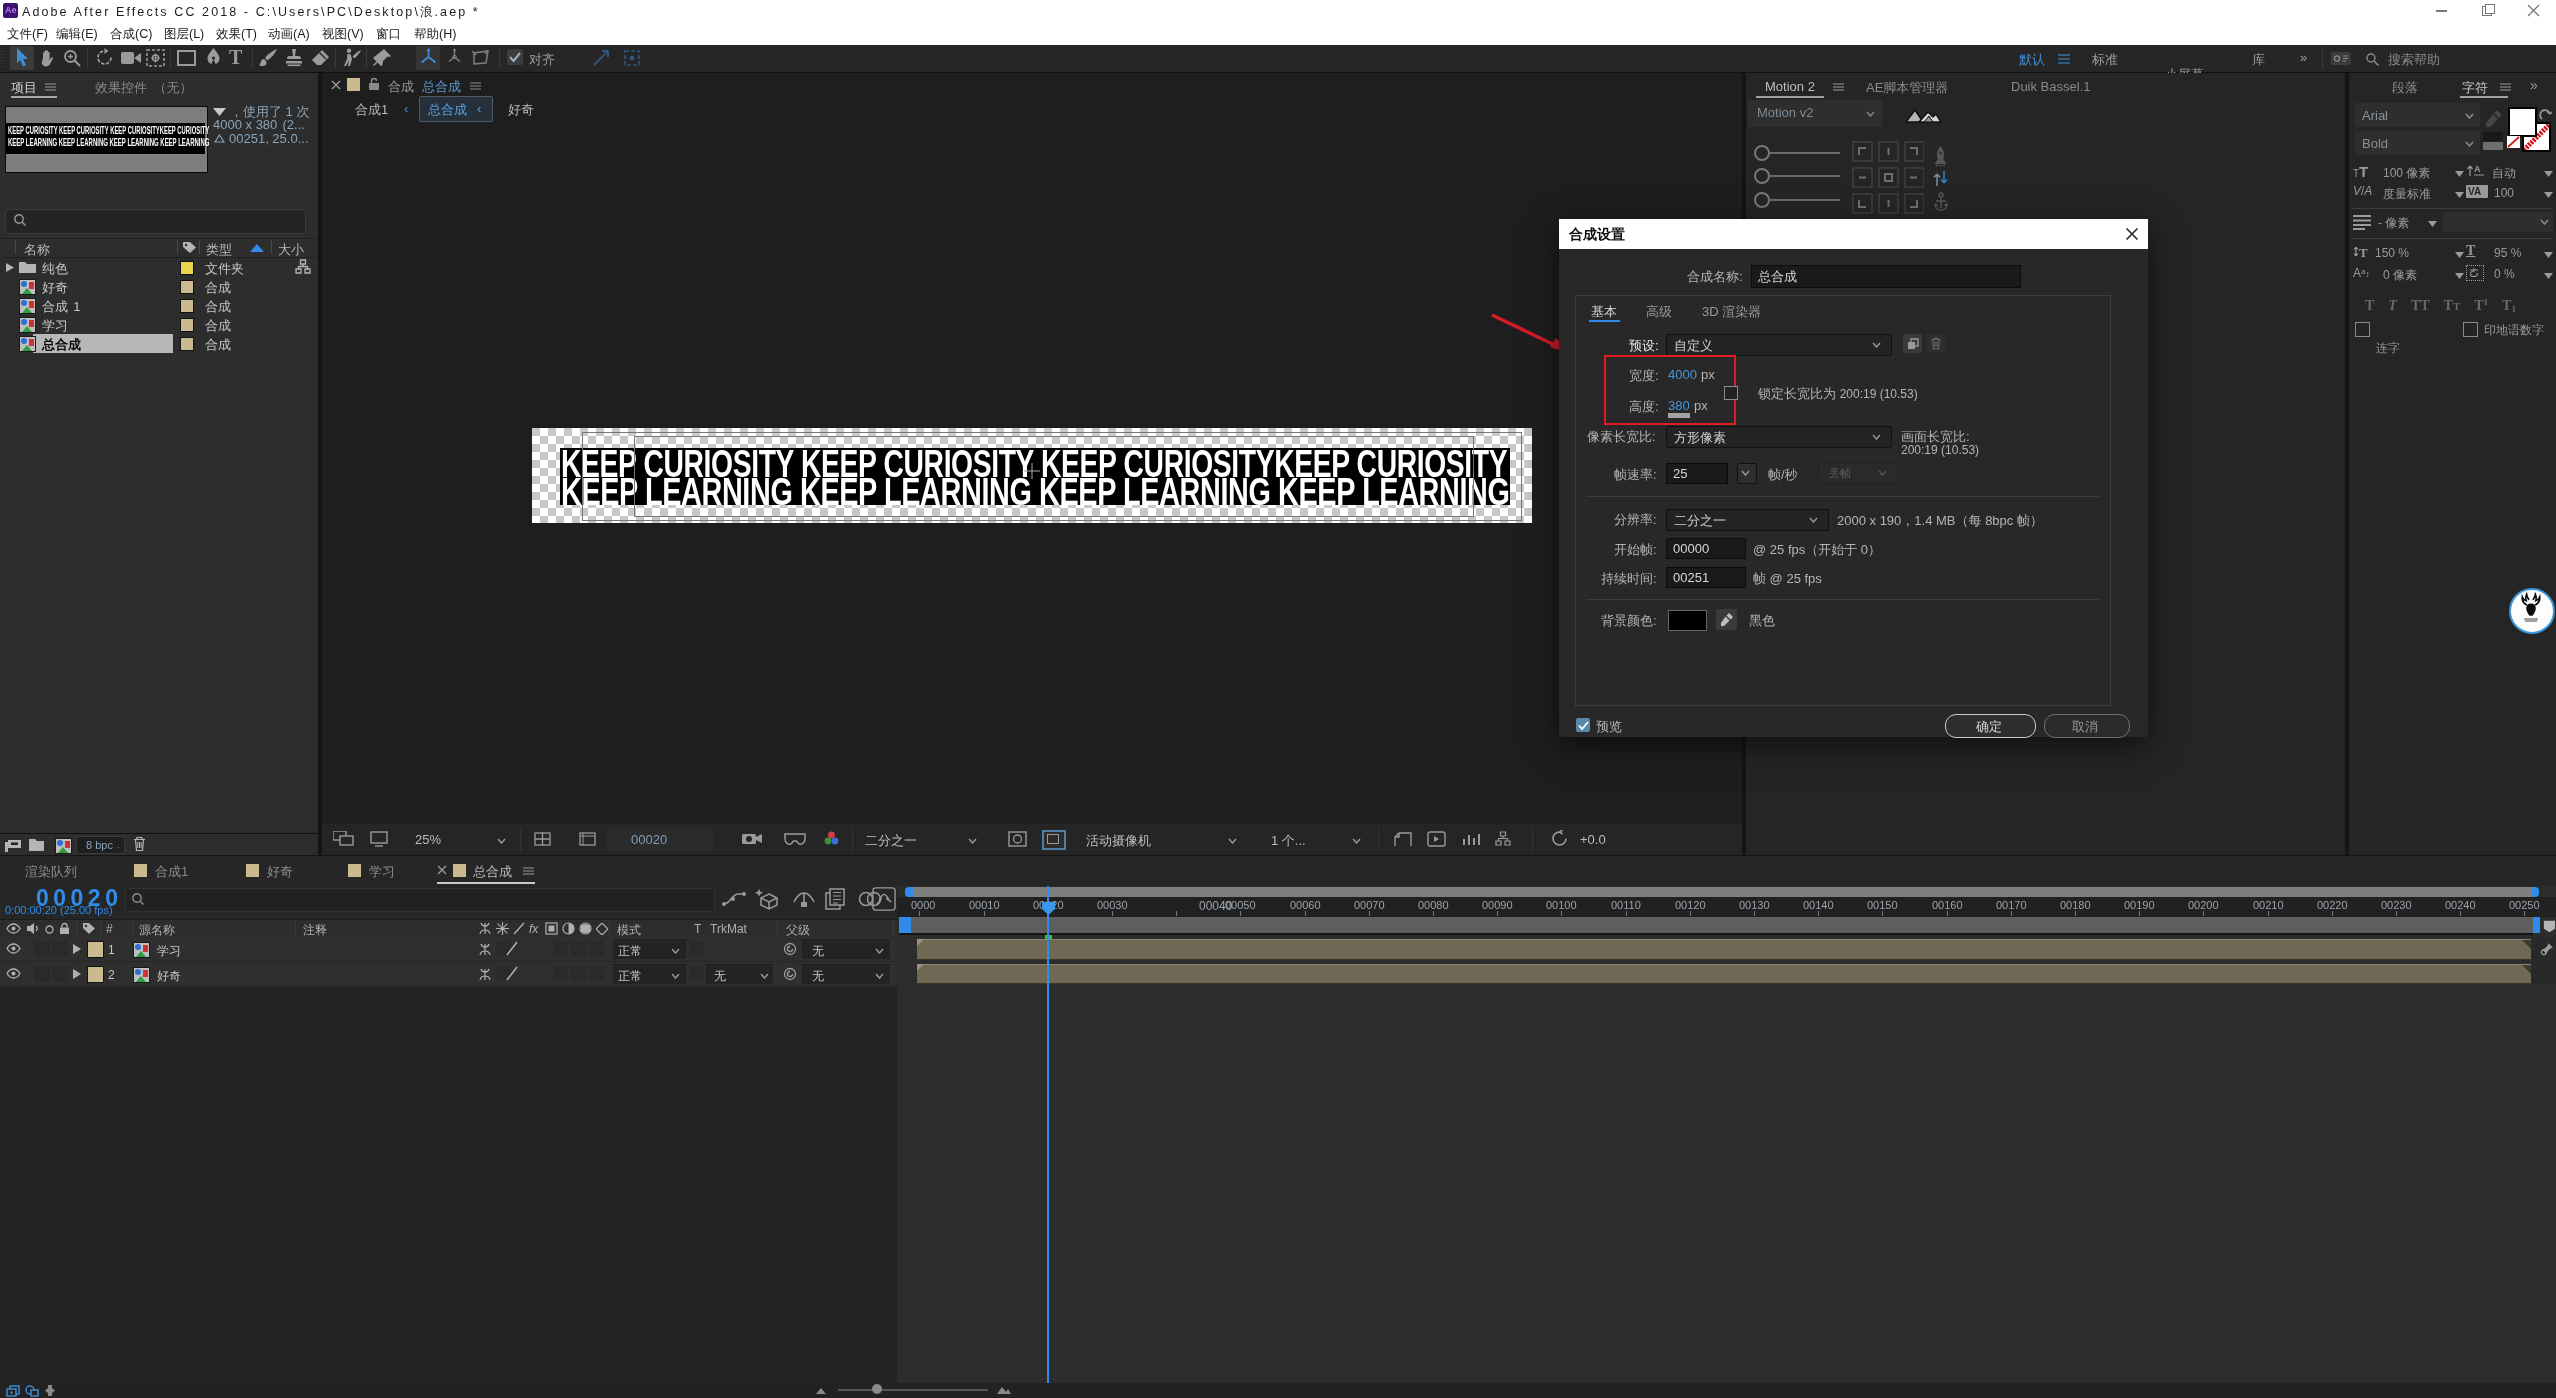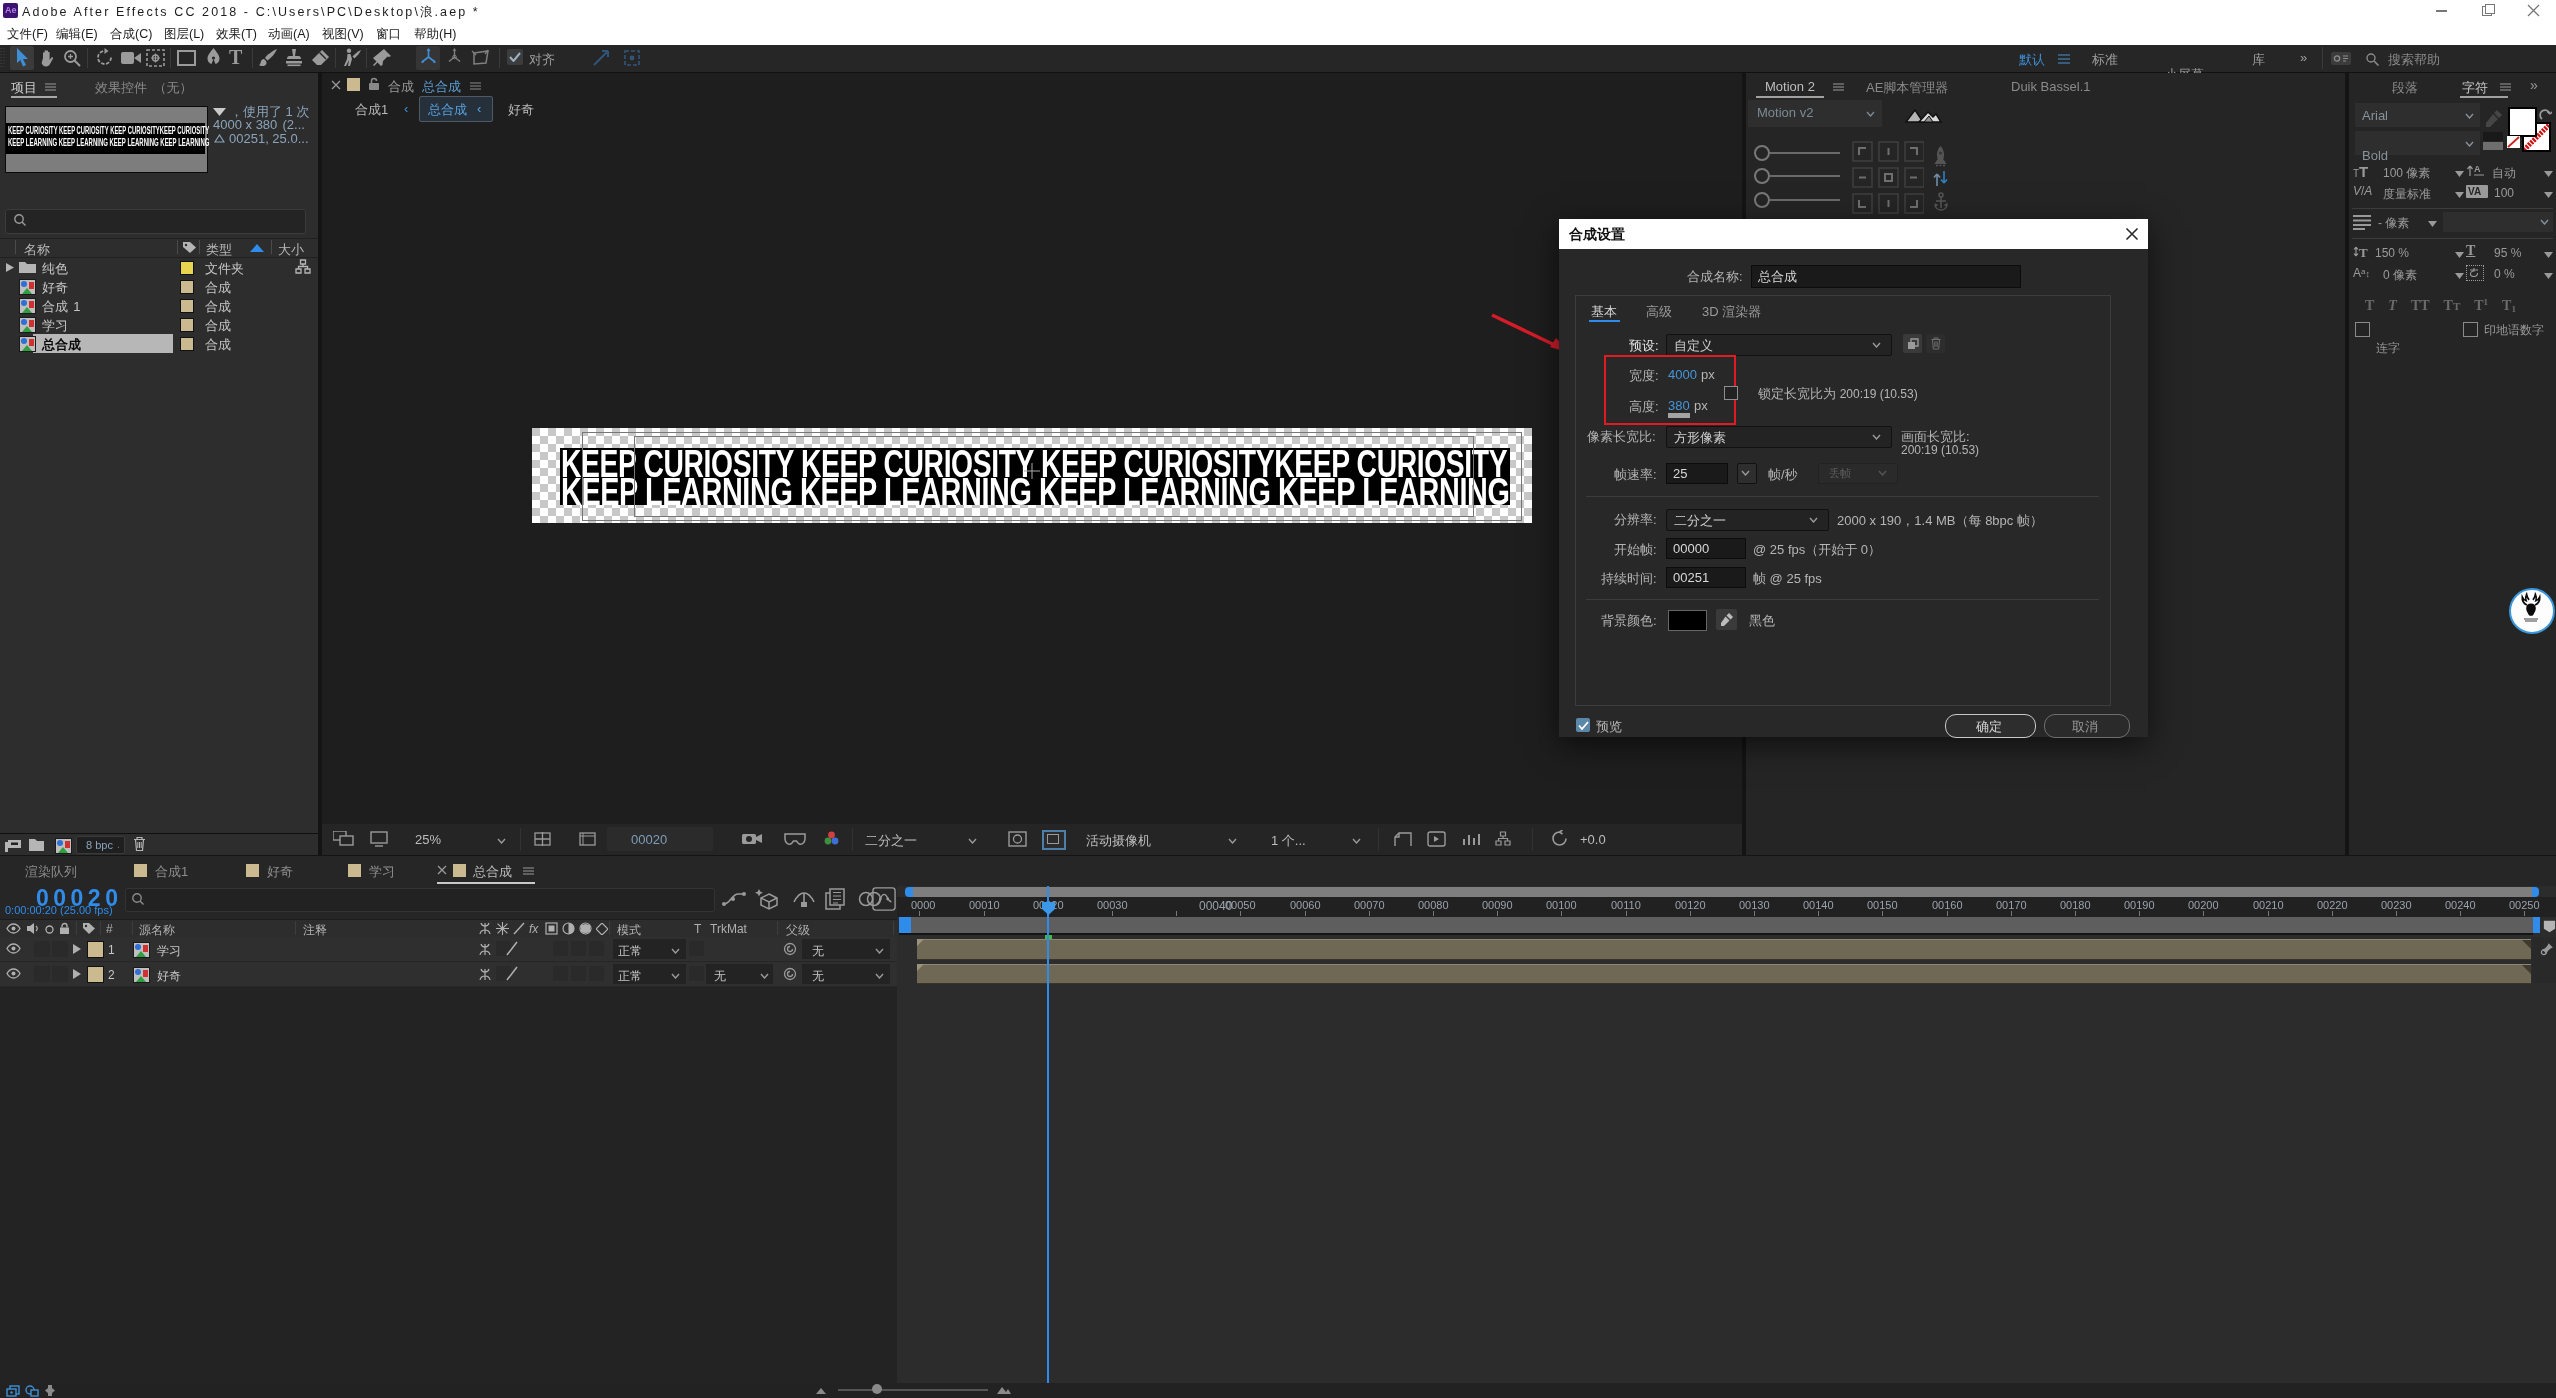--- a/index.html
+++ b/index.html
@@ -478,21 +478,21 @@
   <div class="abs" style="left:2460px;top:96px;width:48px;height:1.5px;background:#a0a0a0;"></div>
   <div class="t" style="left:2530px;top:77px;font-size:14px;color:#9a9a9a;">»</div>
 
   <div class="abs" style="left:2355px;top:103px;width:125px;height:24px;background:#2e2e2e;"></div>
   <div class="t" style="left:2362px;top:108px;font-size:13px;color:#87929b;">Arial</div>
   <svg class="chev" style="left:2465px;top:113px;" viewBox="0 0 9 6">
       <path d="M1 1l3.5 4L8 1" fill="none" stroke="#87929b" stroke-width="1.4"></path>
     </svg>
 
   <div class="abs" style="left:2355px;top:131px;width:125px;height:24px;background:#2e2e2e;"></div>
-  <div class="t" style="left:2362px;top:136px;font-size:13px;color:#87929b;margin-top:12px;">Bold</div>
+  <div class="t" style="left:2362px;top:136px;font-size:13px;color:#87929b;">Bold</div>
   <svg class="chev" style="left:2465px;top:141px;" viewBox="0 0 9 6">
       <path d="M1 1l3.5 4L8 1" fill="none" stroke="#87929b" stroke-width="1.4"></path>
     </svg>
 
   <svg class="abs" style="left:2485px;top:109px;" width="18" height="19" viewBox="0 0 18 19">
       <path d="M12 1l5 5-3 3-5-5z M8 5l5 5-8 8H1v-4z" fill="#454545"></path>
     </svg>
 
   <svg class="abs" style="left:2539px;top:109px;" width="13" height="12" viewBox="0 0 13 12">
       <path d="M3 10A5 5 0 1 1 11 5" fill="none" stroke="#9a9a9a" stroke-width="1.8"></path>

